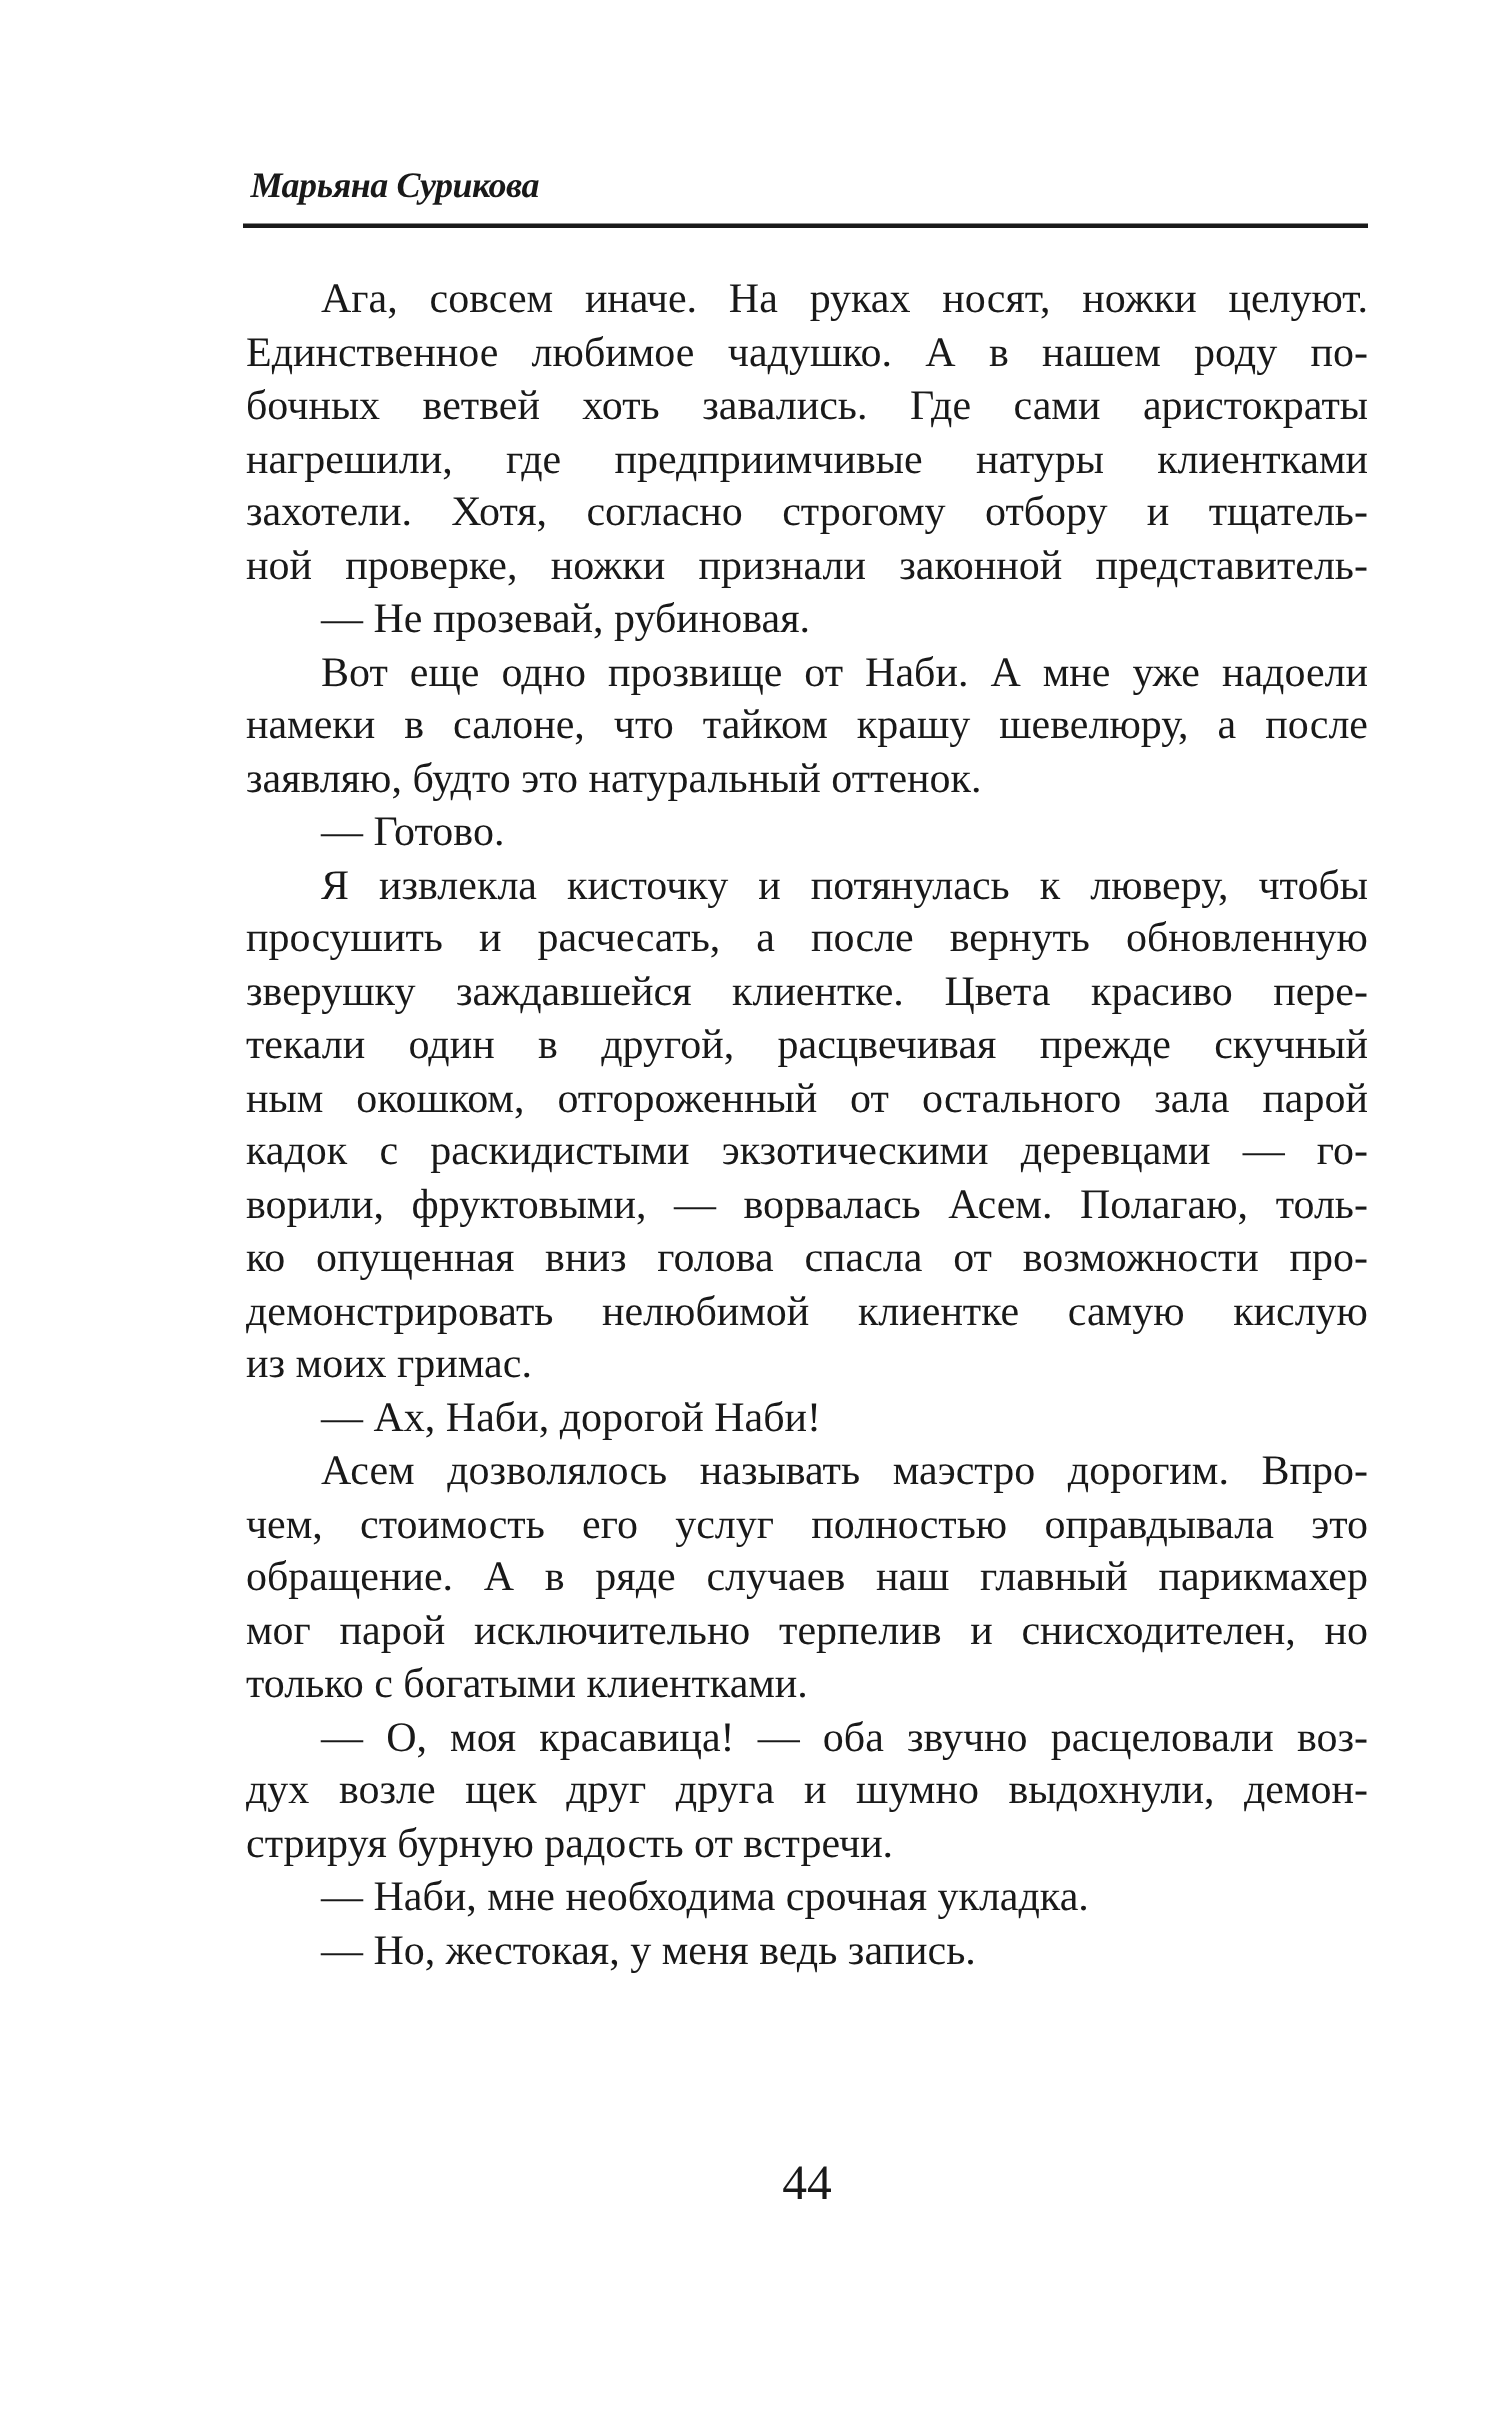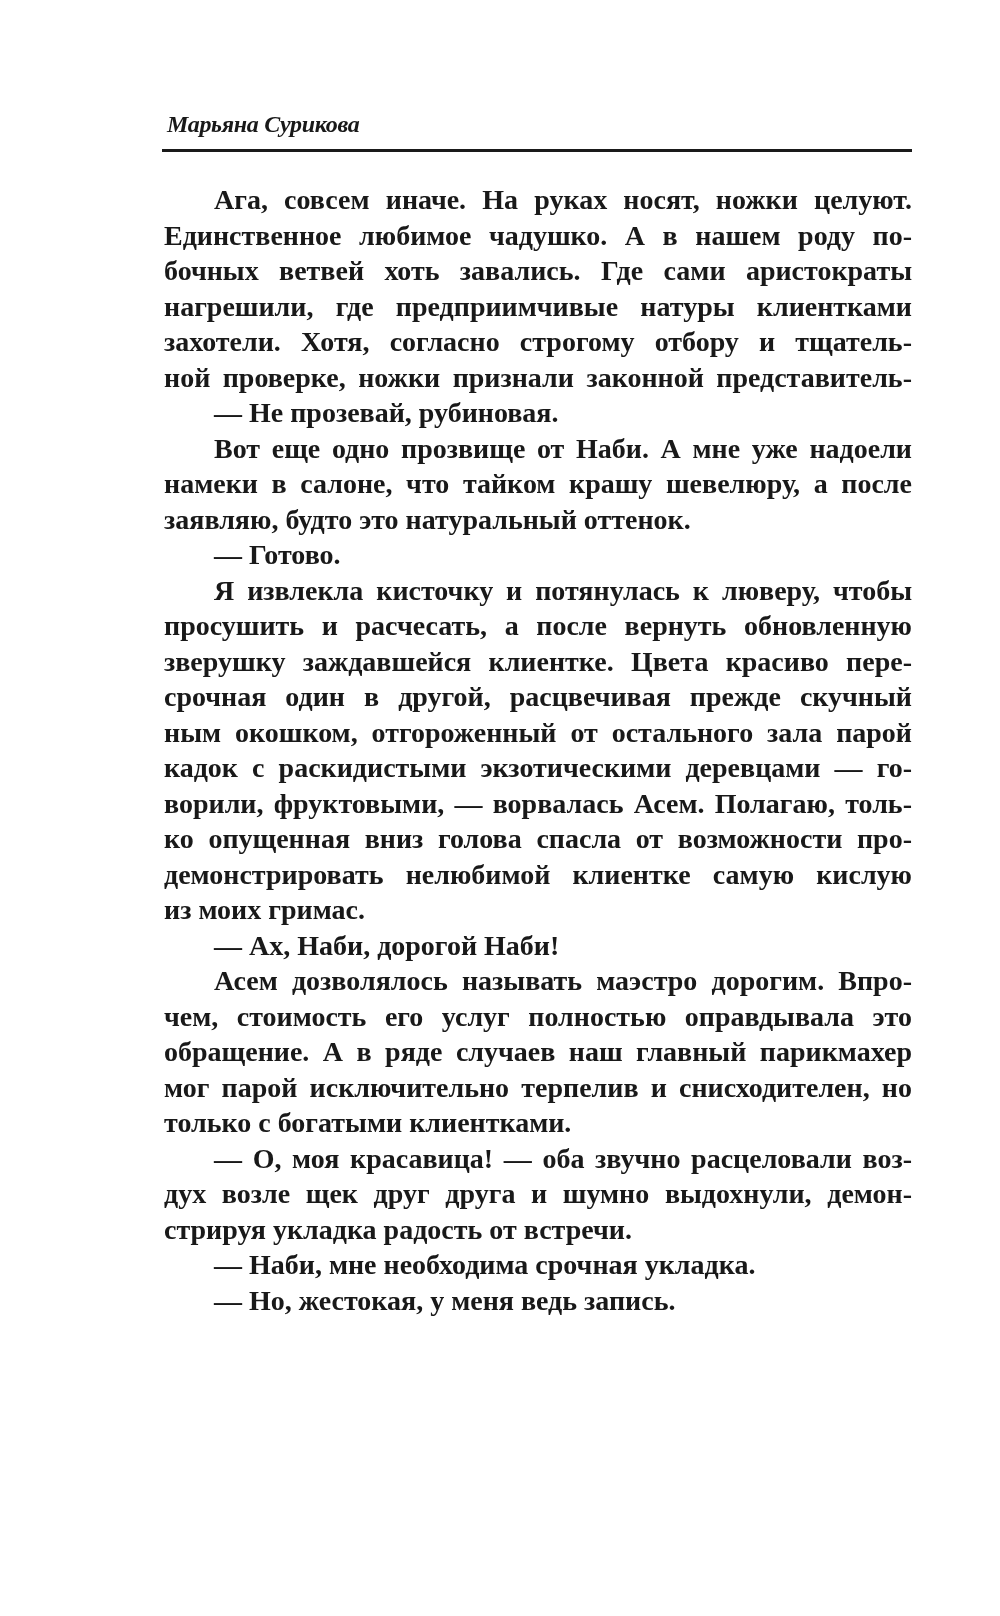--- a/index.html
+++ b/index.html
@@ -42,21 +42,20 @@
     position: absolute;
     left: 144px;
     top: 182px;
     width: 748px;
     font-size: 28px;
     line-height: 35.5px;
   }
   .para {
     margin: 0;
     padding: 0;
-    font-weight: bold;
   }
   .line {
     text-align: justify;
     text-align-last: justify;
   }
   .line.first {
     text-indent: 50px;
   }
   .line.last {
     text-align: justify;
@@ -97,45 +96,46 @@
         <div class="line">намеки в салоне, что тайком крашу шевелюру, а после</div>
         <div class="line last">заявляю, будто это натуральный оттенок.</div>
       </div>
       <div class="para">
         <div class="line first last">— Готово.</div>
       </div>
       <div class="para">
         <div class="line first">Я извлекла кисточку и потянулась к люверу, чтобы</div>
         <div class="line">просушить и расчесать, а после вернуть обновленную</div>
         <div class="line">зверушку заждавшейся клиентке. Цвета красиво пере-</div>
-        <div class="line">срочная один в другой, расцвечивая прежде скучный</div>
+        <div class="line">текали один в другой, расцвечивая прежде скучный</div>
         <div class="line">ным окошком, отгороженный от остального зала парой</div>
         <div class="line">кадок с раскидистыми экзотическими деревцами — го-</div>
         <div class="line">ворили, фруктовыми, — ворвалась Асем. Полагаю, толь-</div>
         <div class="line">ко опущенная вниз голова спасла от возможности про-</div>
         <div class="line">демонстрировать нелюбимой клиентке самую кислую</div>
         <div class="line last">из моих гримас.</div>
       </div>
       <div class="para">
         <div class="line first last">— Ах, Наби, дорогой Наби!</div>
       </div>
       <div class="para">
         <div class="line first">Асем дозволялось называть маэстро дорогим. Впро-</div>
         <div class="line">чем, стоимость его услуг полностью оправдывала это</div>
         <div class="line">обращение. А в ряде случаев наш главный парикмахер</div>
         <div class="line">мог парой исключительно терпелив и снисходителен, но</div>
         <div class="line last">только с богатыми клиентками.</div>
       </div>
       <div class="para">
         <div class="line first">— О, моя красавица! — оба звучно расцеловали воз-</div>
         <div class="line">дух возле щек друг друга и шумно выдохнули, демон-</div>
-        <div class="line last">стрируя укладка радость от встречи.</div>
+        <div class="line last">стрируя бурную радость от встречи.</div>
       </div>
       <div class="para">
         <div class="line first last">— Наби, мне необходима срочная укладка.</div>
       </div>
       <div class="para">
         <div class="line first last">— Но, жестокая, у меня ведь запись.</div>
       </div>
     </main>
 
+  <div class="page-num">44</div>
 
 </div>
 
 </body></html>

